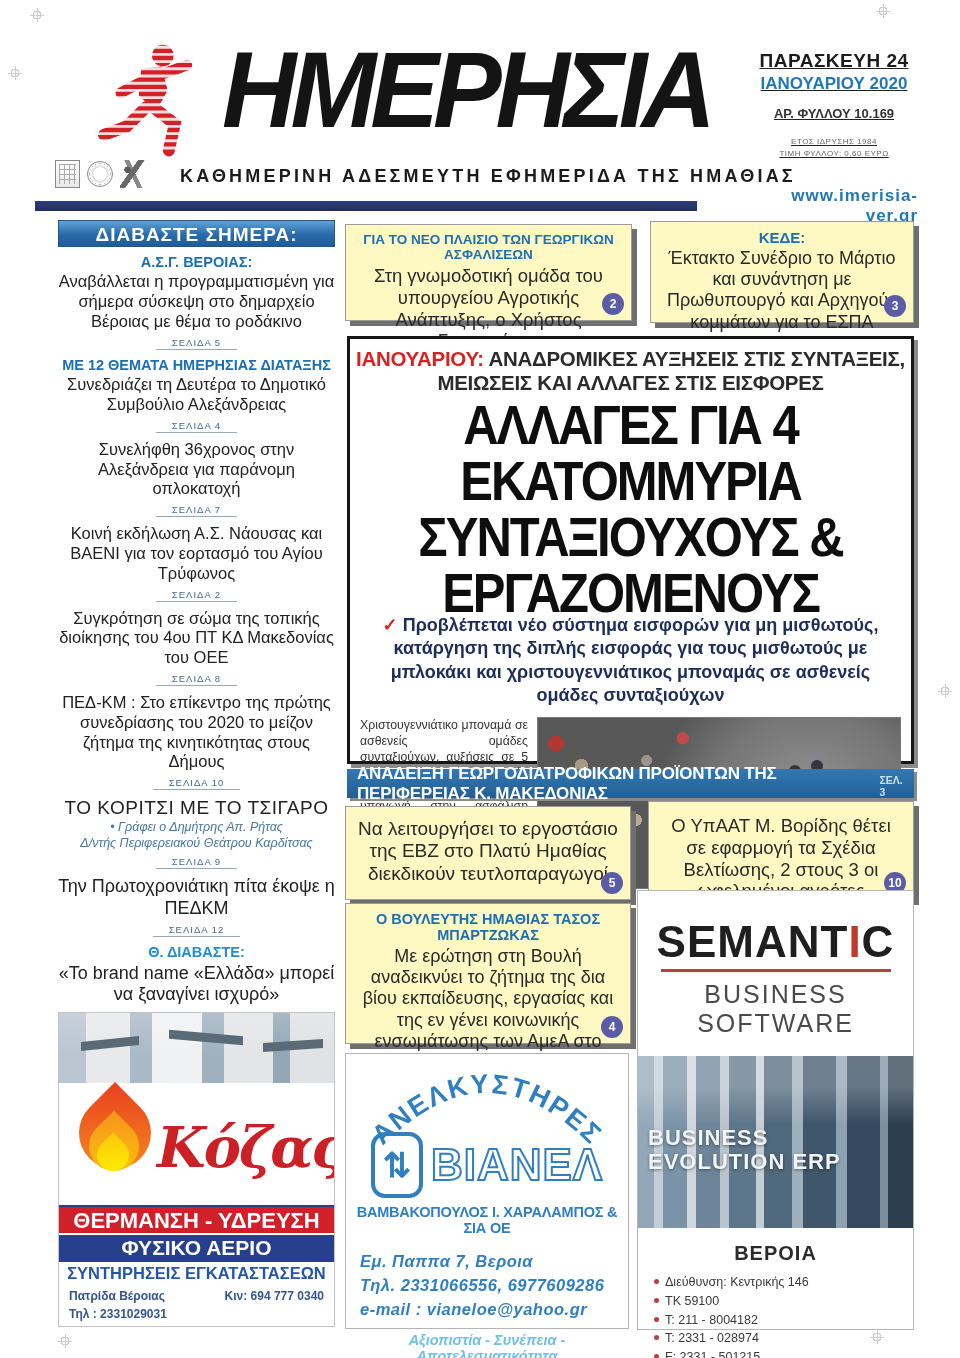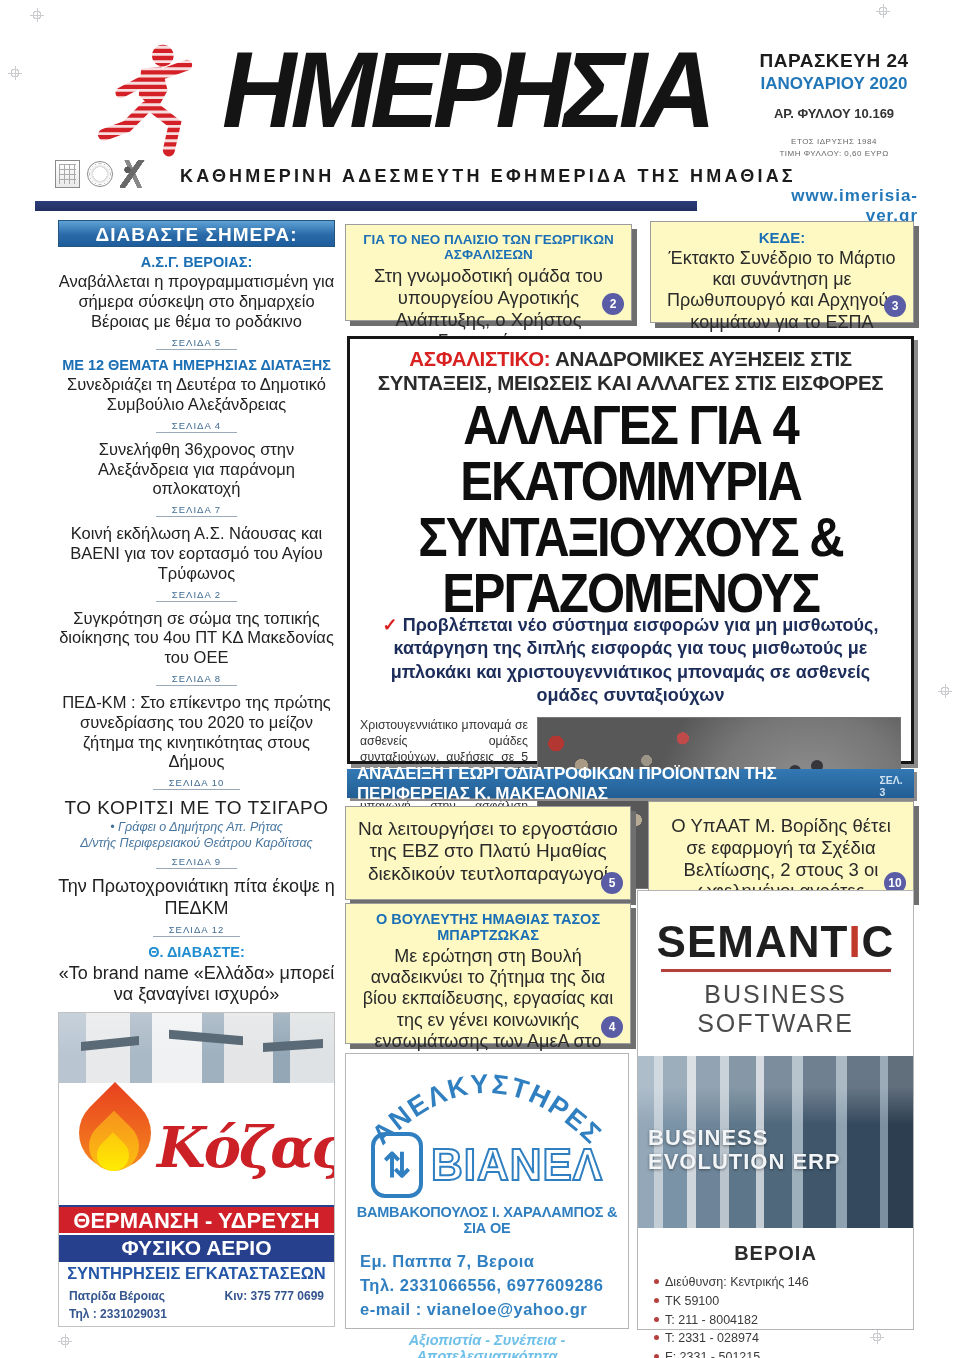--- a/index.html
+++ b/index.html
@@ -21,21 +21,21 @@
   }
 
   
   #runner-logo { left:70px; top:40px; width:152px; height:120px; }
   #masthead-title {
     left:222px; top:34px; width:525px; height:120px;
     font-size:103px; font-weight:bold; font-style:italic;
     letter-spacing:-6px; color:#141414; line-height:1.05;
     transform:scaleY(1.04); transform-origin:top left; white-space:nowrap;
   }
-  #date-block { left:748px; top:50px; width:172px; text-align:center; }
+  #date-block { left:748px; top:50px; width:172px; text-align:center;text-decoration:underline; }
   #date-day   { font-size:19px; font-weight:bold; color:#1c1c1c; letter-spacing:.5px; }
   #date-month { font-size:17px; font-weight:bold; color:#2277b8; margin-top:2px; }
   #issue-no   { font-size:13px; font-weight:bold; color:#333; margin-top:12px; }
   #founded    { font-size:8px; color:#666; margin-top:16px; letter-spacing:.5px;}
   #price      { font-size:8px; color:#666; margin-top:3px; letter-spacing:.5px;}
   #website    { left:742px; top:186px; width:176px; text-align:right;
                 font-size:17px; font-weight:bold; color:#2277b8; letter-spacing:1px; }
 
   #logo-row { left:55px; top:160px; display:flex; gap:7px; align-items:center; }
   .assoc-logo {
@@ -210,21 +210,21 @@
     color:#2f7fc1; font-size:34px; font-weight:bold; }
   #vianel-brand { font-size:44px; font-weight:bold; color:#2f7fc1;
     letter-spacing:1px; }
   @supports (-webkit-text-stroke: 2px #2f7fc1) {
     #vianel-brand { color:#fff; -webkit-text-stroke:2px #2f7fc1; }
   }
   #vianel-company { margin-top:6px; font-size:14.5px; font-weight:bold;
     color:#2f7fc1; letter-spacing:-.2px; }
   #vianel-contact { margin-top:14px; text-align:left; padding-left:14px;
     color:#2f7fc1; font-size:16.5px; font-weight:bold; line-height:1.45;
-    letter-spacing:.5px; }
+    letter-spacing:.5px;font-style:italic; }
   #vianel-slogan { margin-top:10px; font-size:14.5px; font-weight:bold;
     font-style:italic; color:#6fc0e8; }
 
   
   #kozas-ad { left:58px; top:1012px; width:277px; height:315px;
     background:#fff; border:1px solid #c2c2c2; overflow:hidden; }
   #kozas-photo { position:relative; height:70px; overflow:hidden;
     background:
       linear-gradient(180deg, rgba(255,255,255,.2), transparent 60%),
       linear-gradient(90deg,
@@ -377,21 +377,21 @@
     <div class="badge">2</div>
   </div>
   <div class="shadow-box" id="top-story-right">
     <div class="kicker-blue">ΚΕΔΕ:</div>
     <div class="story-text">Έκτακτο Συνέδριο το Μάρτιο και συνάντηση με Πρωθυπουργό και Αρχηγούς κομμάτων για το ΕΣΠΑ</div>
     <div class="badge">3</div>
   </div>
 
   <div class="abs" id="main-story">
     <div id="ms-kicker">
-      <span class="red">ΑΣΦΑΛΙΣΤΙΚΟ:</span><span> ΑΝΑΔΡΟΜΙΚΕΣ ΑΥΞΗΣΕΙΣ ΣΤΙΣ ΣΥΝΤΑΞΕΙΣ, ΜΕΙΩΣΕΙΣ ΚΑΙ ΑΛΛΑΓΕΣ ΣΤΙΣ ΕΙΣΦΟΡΕΣ</span>
+      <span class="red">ΙΑΝΟΥΑΡΙΟΥ:</span><span> ΑΝΑΔΡΟΜΙΚΕΣ ΑΥΞΗΣΕΙΣ ΣΤΙΣ ΣΥΝΤΑΞΕΙΣ, ΜΕΙΩΣΕΙΣ ΚΑΙ ΑΛΛΑΓΕΣ ΣΤΙΣ ΕΙΣΦΟΡΕΣ</span>
     </div>
     <div id="ms-headline">
       <div>ΑΛΛΑΓΕΣ ΓΙΑ 4 ΕΚΑΤΟΜΜΥΡΙΑ</div>
       <div>ΣΥΝΤΑΞΙΟΥΧΟΥΣ &amp; ΕΡΓΑΖΟΜΕΝΟΥΣ</div>
     </div>
     <div id="ms-subhead">
       <span class="check">✓</span><span> Προβλέπεται νέο σύστημα εισφορών για μη μισθωτούς, κατάργηση της διπλής εισφοράς για τους μισθωτούς με μπλοκάκι και χριστουγεννιάτικος μποναμάς σε ασθενείς ομάδες συνταξιούχων</span>
     </div>
     <div id="ms-bottom">
       <div id="ms-body">
@@ -488,17 +488,17 @@
       <div id="kozas-name">Κόζας</div>
     </div>
     <div class="kozas-band" id="kozas-band1">ΘΕΡΜΑΝΣΗ - ΥΔΡΕΥΣΗ</div>
     <div class="kozas-band" id="kozas-band2">ΦΥΣΙΚΟ ΑΕΡΙΟ</div>
     <div id="kozas-line3">ΣΥΝΤΗΡΗΣΕΙΣ ΕΓΚΑΤΑΣΤΑΣΕΩΝ</div>
     <div id="kozas-contact">
       <div>
         <div>Πατρίδα Βέροιας</div>
         <div>Τηλ : 2331029031</div>
       </div>
-      <div>Κιν: 375 777 0699</div>
+      <div>Κιν: 694 777 0340</div>
     </div>
   </div>
 
 </div>
 
 </body></html>

